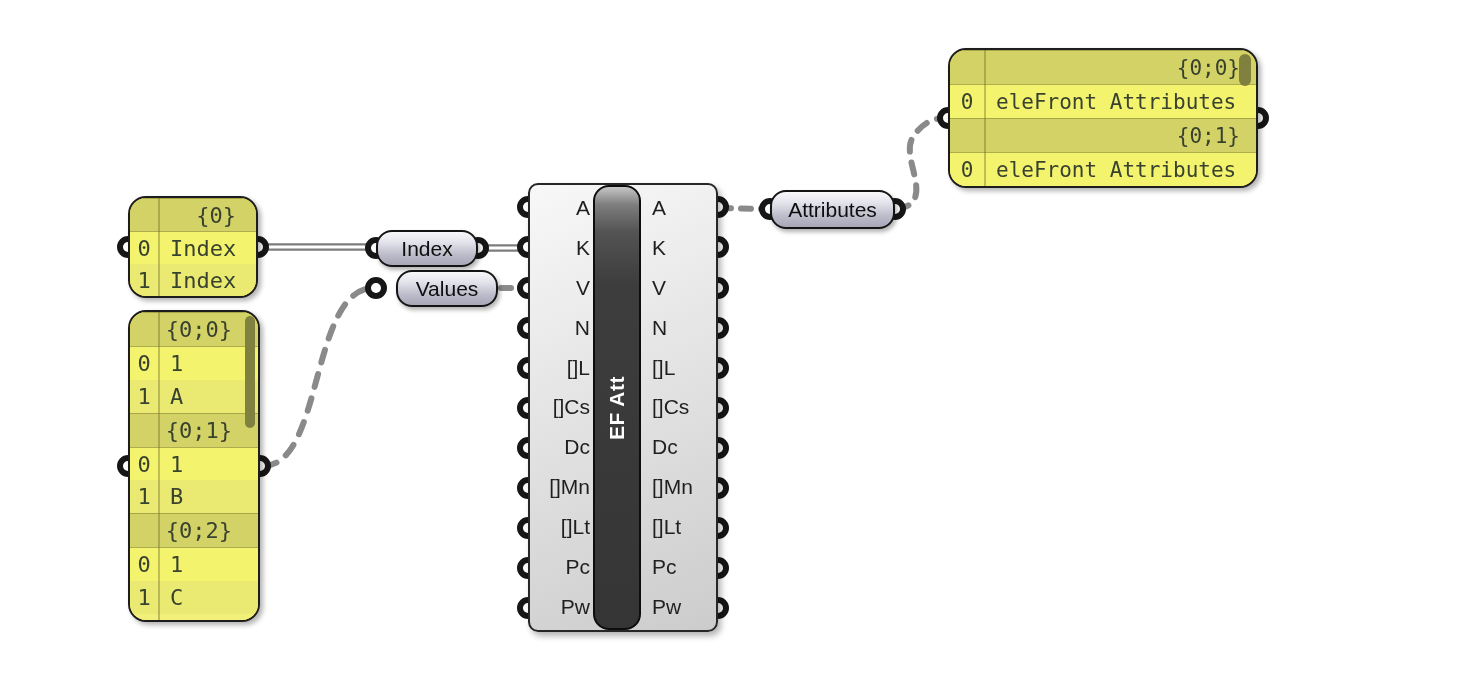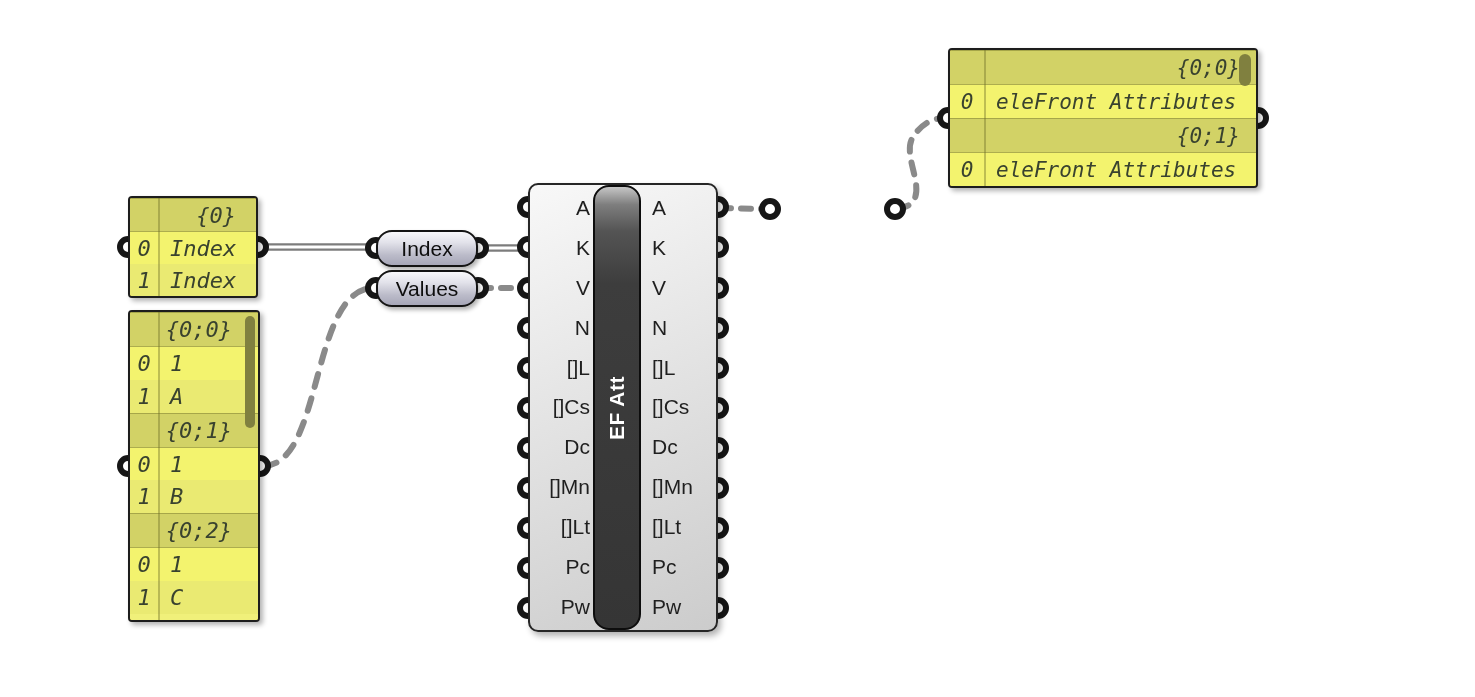--- a/index.html
+++ b/index.html
@@ -6,23 +6,23 @@
   .canvas{position:relative;width:1475px;height:697px;background:#ffffff;overflow:hidden;
           font-family:"Liberation Sans",sans-serif;}
   svg.wires{position:absolute;left:0;top:0;z-index:0;}
 
   
   .nub{position:absolute;width:22px;height:22px;border:6px solid #161616;border-radius:50%;
        background:#ffffff;box-sizing:border-box;z-index:1;}
 
   
   .panel{position:absolute;display:flex;flex-direction:column;background:#fde047;
-         border:2.5px solid #1d1d1d;border-radius:4px;box-sizing:border-box;overflow:hidden;
+         border:2.5px solid #1d1d1d;border-radius:18px;box-sizing:border-box;overflow:hidden;
          box-shadow:3px 3px 5px rgba(0,0,0,0.30);z-index:2;
-         font-family:"DejaVu Sans Mono","Liberation Mono",monospace;color:#39422f;font-style:italic;}
+         font-family:"DejaVu Sans Mono","Liberation Mono",monospace;color:#39422f;}
   .panel .vline{position:absolute;top:0;bottom:0;width:2px;background:rgba(110,110,40,0.40);z-index:3;}
   .prow{display:flex;align-items:center;flex:1 1 auto;min-height:0;}
   .prow.header{background:#d2d266;justify-content:flex-end;
                border-top:1px solid rgba(130,130,50,0.55);border-bottom:1px solid rgba(130,130,50,0.45);}
   .prow.r0{background:#f3f36e;}
   .prow.r1{background:#eaea72;}
   .prow .idx{flex:0 0 auto;text-align:center;}
   .prow .val{padding-left:12px;white-space:nowrap;}
   .filler{flex:0 0 6px;background:#f0f07a;}
   .scrollbar{position:absolute;background:#80803f;border-radius:6px;z-index:4;}
@@ -37,21 +37,21 @@
   .p-attr .idx{width:34px;}
   .p-attr .prow.header{padding-right:16px;}
 
   
   .capsule{position:absolute;border:2.5px solid #141414;border-radius:16px;box-sizing:border-box;
            display:flex;align-items:center;justify-content:center;
            font-size:21px;color:#0e0e0e;z-index:2;
            background:linear-gradient(180deg,#f8f8fb 0%,#e2e2ea 32%,#bbbbc9 70%,#a7a7b8 100%);
            box-shadow:2px 3px 4px rgba(0,0,0,0.30);}
   .cap-keys{left:376px;top:230px;width:102px;height:37px;}
-  .cap-values{left:376px;top:270px;width:102px;height:37px;}
+  .cap-values{left:396px;top:270px;width:102px;height:37px;}
   .cap-attributes{left:770px;top:190px;width:125px;height:39px;}
 
   
   .efatt{position:absolute;left:528px;top:183px;width:190px;height:449px;box-sizing:border-box;
          border:2.5px solid #262626;border-radius:10px;z-index:2;
          background:linear-gradient(155deg,#f8f8f8 0%,#e4e4e4 45%,#cccccc 100%);
          box-shadow:3px 4px 6px rgba(0,0,0,0.30);}
   .ef-col{position:absolute;top:3px;bottom:3px;display:flex;flex-direction:column;
           font-size:21px;color:#1f1f1f;}
   .ef-col span{flex:1 1 0;display:flex;align-items:center;white-space:nowrap;}
@@ -182,20 +182,23 @@
     <div class="filler"></div>
     <div class="scrollbar" style="top:4px;right:3px;width:10px;height:112px;"></div>
   </div>
 
   <div class="capsule cap-keys">
     <span>Index</span>
   </div>
   <div class="capsule cap-values">
     <span>Values</span>
   </div>
+  <div class="capsule cap-attributes">
+    <span>Attributes</span>
+  </div>
 
   <div class="efatt">
     <div class="ef-col left">
       <span>A</span>
       <span>K</span>
       <span>V</span>
       <span>N</span>
       <span>[]L</span>
       <span>[]Cs</span>
       <span>Dc</span>

